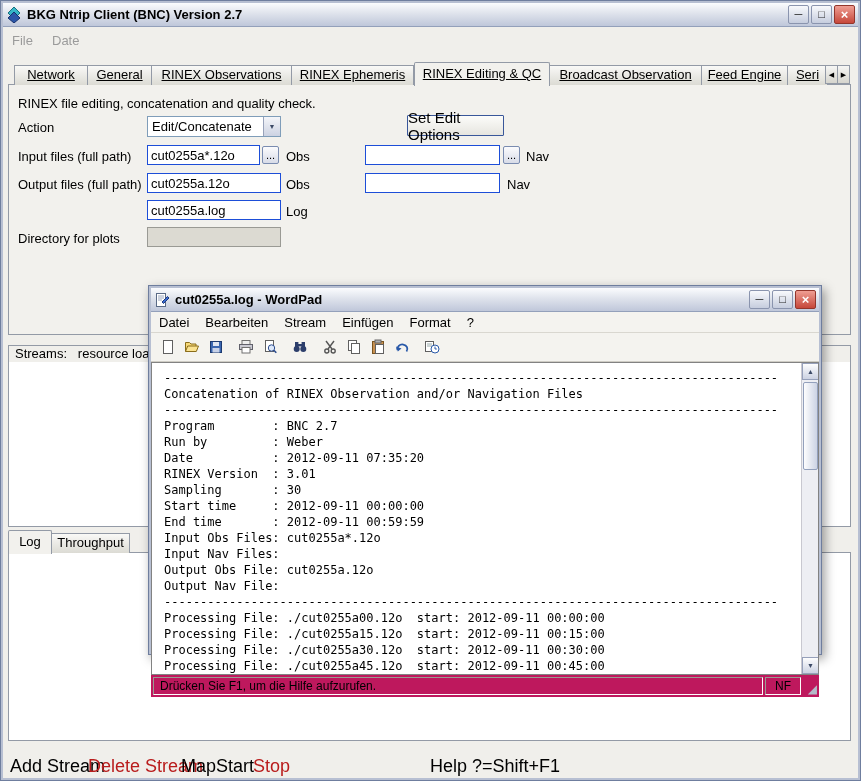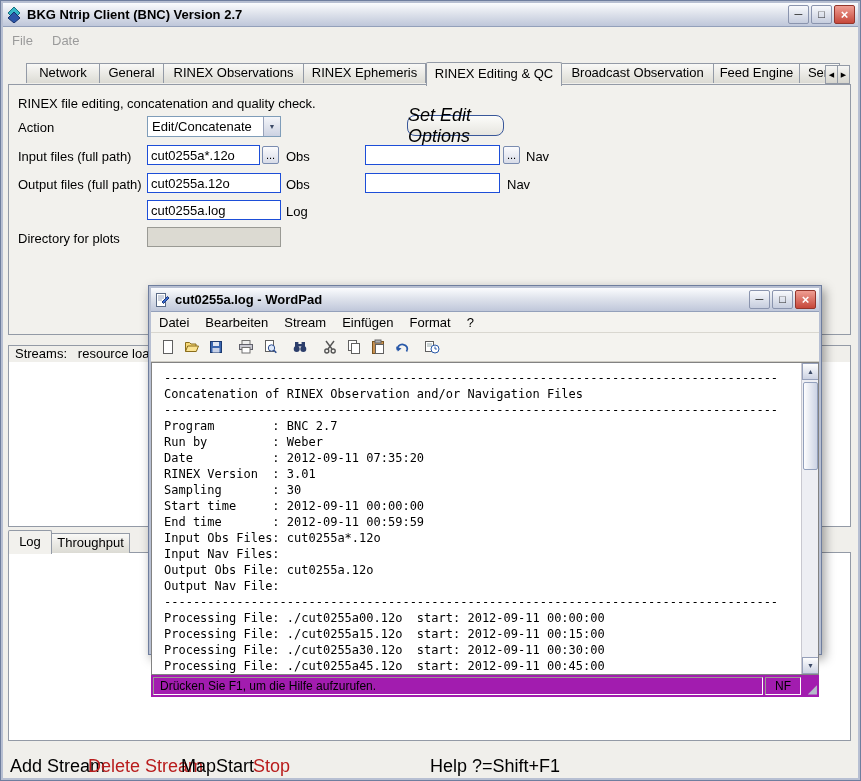--- a/index.html
+++ b/index.html
@@ -15,21 +15,21 @@
   .win-buttons{position:absolute;right:3px;top:2px;display:flex;gap:2px;}
   .win-btn{width:21px;height:19px;border:1px solid #8a94ae;border-radius:2px;
            background:linear-gradient(#f8f9fc,#c6cdde);display:flex;align-items:center;
            justify-content:center;font-size:11px;color:#222;line-height:1;}
   .win-btn.close{background:linear-gradient(#ef9e93,#c6473a);border-color:#93352b;
            color:#fff;font-weight:bold;font-size:13px;}
   .client{position:absolute;left:3px;top:27px;width:855px;height:751px;background:#f0efeb;}
   
   .menu-item{position:absolute;top:33px;color:#9b9b9b;font-size:13px;}
   
-  .tabs{position:absolute;left:26px;top:61px;height:24px;display:flex;align-items:center;z-index:2;}
+  .tabs{position:absolute;left:14px;top:61px;height:24px;display:flex;align-items:flex-end;z-index:2;text-decoration:underline;}
   .tab{height:20px;line-height:18px;text-align:center;font-size:13px;
        background:linear-gradient(#f9f9f7,#dcdbd4);border:1px solid #939aa6;border-bottom:none;
        border-left:none;overflow:hidden;white-space:nowrap;}
   .tab:first-child{border-left:1px solid #939aa6;}
   .tab.active{height:24px;line-height:22px;background:#f2f1ed;border-left:1px solid #939aa6;
        margin-bottom:-1px;border-top-left-radius:2px;border-top-right-radius:2px;}
   .tab-scroll{position:absolute;left:826px;top:65px;display:flex;z-index:2;}
   .sbtn{width:13px;height:19px;display:flex;align-items:center;justify-content:center;
         font-size:7px;background:linear-gradient(#f6f6f4,#d6d5ce);border:1px solid #939aa6;margin-left:-1px;}
   .pane{position:absolute;left:8px;top:84px;width:843px;height:251px;background:#f2f1ed;
@@ -38,23 +38,23 @@
   .flabel{position:absolute;font-size:13px;white-space:nowrap;}
   .tinput{position:absolute;border:1px solid #1d4ed8;background:#fff;height:20px;
           font:13px "Liberation Sans",sans-serif;padding:0 3px;outline:none;}
   .tinput.disabled{background:#dcdad2;border-color:#9a9a94;}
   .combo{position:absolute;border:1px solid #7f9db9;background:#fff;height:21px;
          display:flex;align-items:center;font-size:13px;}
   .combo .txt{flex:1;padding-left:4px;white-space:nowrap;}
   .combo .arrow{width:17px;height:100%;background:linear-gradient(#f4f5f9,#ccd2e2);
          border-left:1px solid #98a2ba;display:flex;align-items:center;justify-content:center;
          font-size:7px;color:#3c4a66;}
-  .push-btn{position:absolute;border:1px solid #39579a;border-radius:8px;
-         background:linear-gradient(#fcfcfa,#e6e5df);font-size:18px;display:flex;
-         align-items:center;justify-content:center;font-style:italic;}
+  .push-btn{position:absolute;border:1px solid #39579a;border-radius:1px;
+         background:linear-gradient(#fcfcfa,#e6e5df);font-size:15px;display:flex;
+         align-items:center;justify-content:center;}
   .browse-btn{position:absolute;width:17px;height:18px;border:1px solid #7a8cb0;border-radius:2px;
          background:linear-gradient(#fbfbfd,#d8dce8);font-size:11px;line-height:6px;
          display:flex;align-items:flex-end;justify-content:center;padding-bottom:5px;}
   
   .streams{position:absolute;left:8px;top:345px;width:843px;height:182px;
            border:1px solid #939aa6;background:#fff;}
   .streams-header{height:16px;background:#f0efeb;font-size:13px;padding-left:6px;
            white-space:pre;overflow:hidden;}
   .ltabs{position:absolute;left:8px;top:531px;height:22px;display:flex;align-items:flex-end;z-index:2;}
   .log-panel{position:absolute;left:8px;top:552px;width:843px;height:189px;background:#fff;
@@ -74,21 +74,21 @@
   .wp-doc{position:absolute;left:3px;top:77px;width:668px;height:313px;background:#fff;
            border:1px solid #828282;overflow:hidden;}
   .wp-doc pre{margin:0;padding:7px 0 0 12px;font:12px/16px "DejaVu Sans Mono",monospace;white-space:pre;}
   .wp-scroll{position:absolute;right:0;top:0;width:17px;height:311px;background:#edeef3;
            border-left:1px solid #c8c8d0;}
   .sc-btn{position:absolute;left:0;width:17px;height:17px;background:linear-gradient(#fdfdfe,#ccd2e2);
            border:1px solid #96a0ba;display:flex;align-items:center;justify-content:center;
            font-size:7px;color:#3c4a66;}
   .sc-thumb{position:absolute;left:1px;top:19px;width:15px;height:88px;
            background:linear-gradient(90deg,#fdfdfe,#ccd3e4);border:1px solid #93a0bc;border-radius:2px;}
-  .wp-status{position:absolute;left:3px;top:390px;width:668px;height:22px;background:#a21caf;
+  .wp-status{position:absolute;left:3px;top:390px;width:668px;height:22px;background:#be185d;
            display:flex;align-items:center;gap:2px;padding:2px;}
   .status-cell{height:18px;border:1px solid;border-color:#9b9a92 #fdfdfb #fdfdfb #9b9a92;
            display:flex;align-items:center;font-size:12px;}
   .cell-hint{flex:1;padding-left:6px;}
   .cell-nf{width:36px;justify-content:center;}
   .grip{width:14px;height:18px;display:flex;align-items:flex-end;justify-content:flex-end;
            color:#b4bac8;font-size:12px;line-height:12px;}
 </style>
 </head>
 <body>

